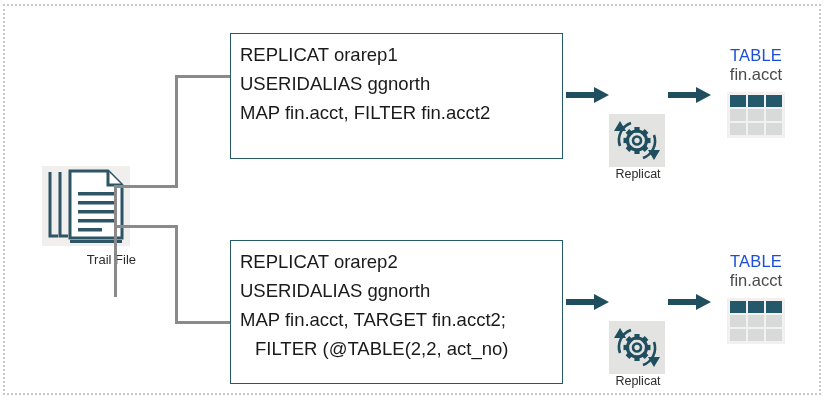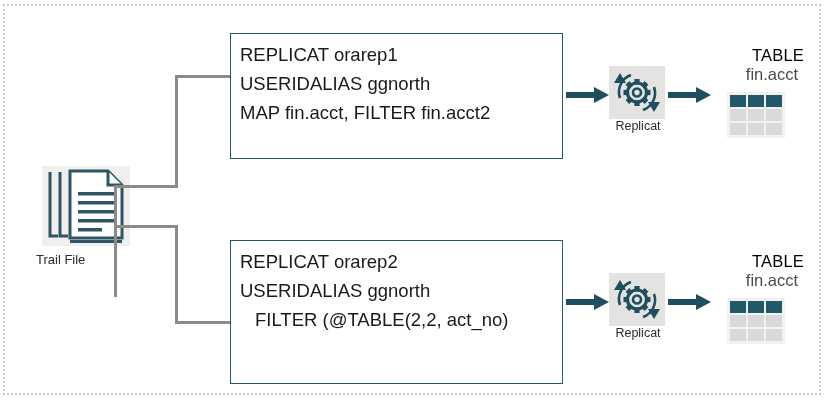--- a/index.html
+++ b/index.html
@@ -42,31 +42,32 @@
     left: 0;
     top: 0;
     width: 100px;
     height: 88px;
   }
   .trail-label {
     position: absolute;
     left: 0;
     top: 90px;
     width: 100px;
-    text-align: left;
+    text-align: right;
     font-size: 13px;
     color: #2b2b2b;
     font-family: "Liberation Sans", sans-serif;
   }
 
   
   .replicat-node {
     position: absolute;
     width: 70px;
     height: 74px;
+    margin-top: 48px;
   }
   .replicat-node.top  { left: 604px; top: 66px; }
   .replicat-node.bottom { left: 604px; top: 273px; }
   .replicat-icon-box {
     position: absolute;
     left: 5px;
     top: 0;
     width: 56px;
     height: 53px;
     background: #e3e3e1;
@@ -86,29 +87,29 @@
     position: absolute;
     width: 96px;
     height: 100px;
   }
   .table-node.top    { left: 708px; top: 46px; }
   .table-node.bottom { left: 708px; top: 252px; }
   .table-title {
     position: absolute;
     left: 0; top: 0;
     width: 96px;
-    text-align: right;
+    text-align: center;
     font-size: 16.5px;
-    color: #000000;
+    color: #1d4ed8;
     line-height: 19px;
     letter-spacing: 0.2px;
   }
   .table-sub {
     position: absolute;
-    left: 16px; top: 19px;
+    left: 0; top: 19px;
     width: 96px;
     text-align: center;
     font-size: 16.5px;
     color: #4a4a4a;
     line-height: 19px;
   }
   .table-glyph {
     position: absolute;
     left: 19px;
     top: 46px;
@@ -190,20 +191,21 @@
 
   <div class="param-box top">
     <div class="param-line">REPLICAT orarep1</div>
     <div class="param-line">USERIDALIAS ggnorth</div>
     <div class="param-line">MAP fin.acct, FILTER fin.acct2</div>
   </div>
 
   <div class="param-box bottom">
     <div class="param-line">REPLICAT orarep2</div>
     <div class="param-line">USERIDALIAS ggnorth</div>
+    <div class="param-line">MAP fin.acct, TARGET fin.acct2;</div>
     <div class="param-line indent">FILTER (@TABLE(2,2, act_no)</div>
   </div>
 
   <div class="arrow-wrap" style="left:566px; top:85px; width:44px; height:20px;">
     <svg width="44" height="20" viewBox="0 0 44 20" xmlns="http://www.w3.org/2000/svg">
       <rect x="0" y="7" width="30" height="6" fill="#1f4e5f"></rect>
       <polygon points="28,2 43,10 28,18" fill="#1f4e5f"></polygon>
     </svg>
   </div>
 

